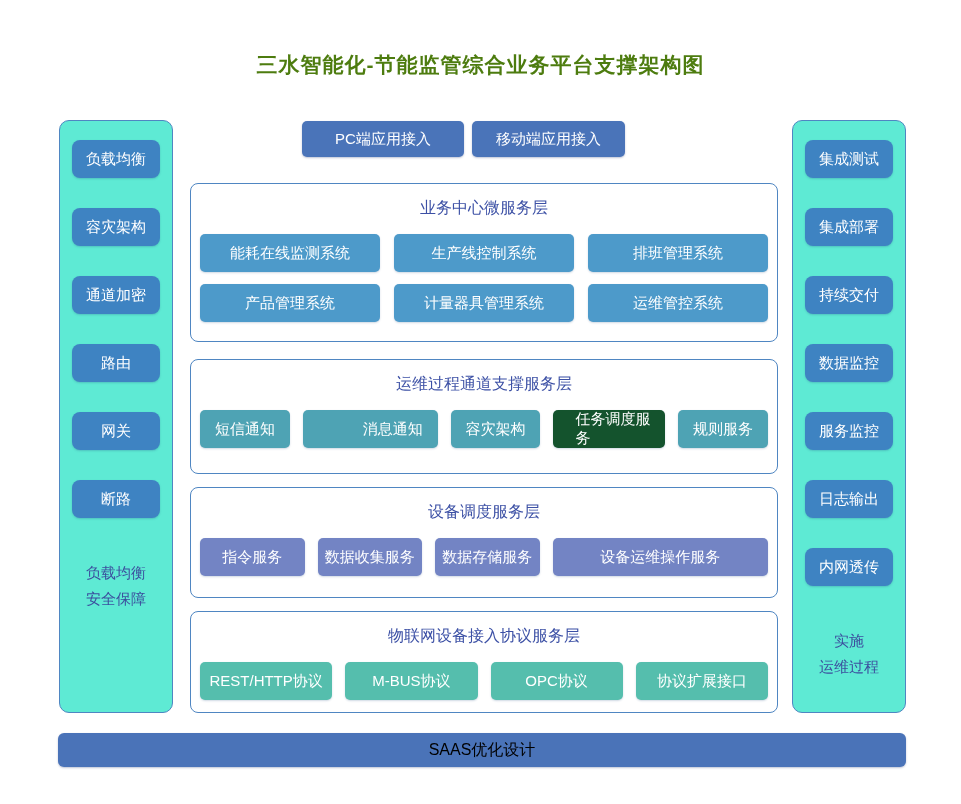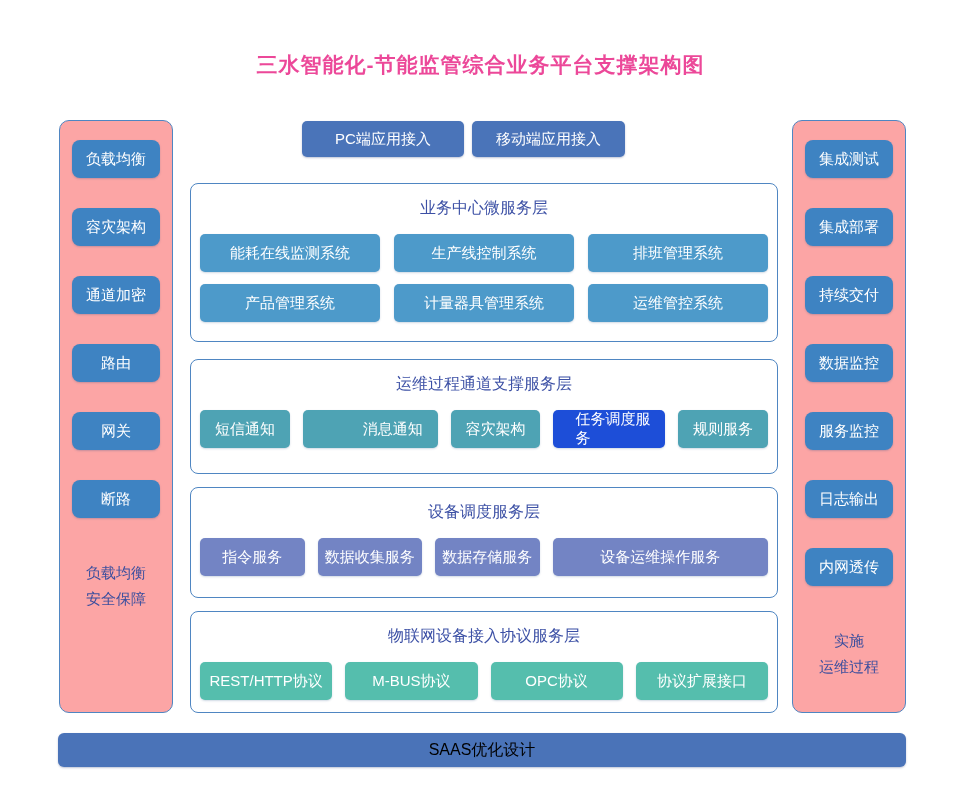--- a/index.html
+++ b/index.html
@@ -1,23 +1,23 @@
 <!DOCTYPE html>
 <html><head>
 <meta charset="utf-8">
 <style>
   html,body { margin:0; padding:0; background:#ffffff; }
   body { font-family:"Liberation Sans","DejaVu Sans",sans-serif; }
   .page { position:relative; width:961px; height:804px; background:#ffffff; overflow:hidden; }
 
   .title { position:absolute; top:51px; left:0; width:961px; text-align:center;
-           font-size:21px; font-weight:bold; color:#ec4899; letter-spacing:1px; }
+           font-size:21px; font-weight:bold; color:#4d7c0f; letter-spacing:1px; }
 
   .panel { position:absolute; top:120px; width:114px; height:593px; box-sizing:border-box;
-           border:1.5px solid #4f86c2; border-radius:10px; background:#fca5a5; }
+           border:1.5px solid #4f86c2; border-radius:10px; background:#5eead4; }
   .panel.left  { left:59px; }
   .panel.right { left:792px; }
   .side-items { display:flex; flex-direction:column; align-items:center; gap:30px; padding-top:19px; }
   .side-items > div { width:88px; height:38px; border-radius:8px; color:#ffffff; font-size:15px;
            display:flex; align-items:center; justify-content:center; box-shadow:0 1px 2px rgba(40,80,130,.25); }
   .caption { margin-top:42px; text-align:center; color:#3c4f9e; font-size:15px; line-height:26px; }
 
   .top-buttons { position:absolute; left:302px; top:121px; display:flex; gap:8px; }
   .top-buttons > div { height:36px; border-radius:5px; color:#ffffff; font-size:15px;
            display:flex; align-items:center; justify-content:center; box-shadow:0 1px 2px rgba(40,60,120,.3); }
@@ -98,21 +98,21 @@
         <div style="background: rgb(77, 154, 202);">运维管控系统</div>
       </div>
   </div>
 
   <div class="section sec2">
     <div class="sec-header">运维过程通道支撑服务层</div>
     <div class="sec-items">
         <div style="background: rgb(78, 163, 180);">短信通知</div>
         <div style="background: rgb(78, 163, 180); padding-left: 45px;">消息通知</div>
         <div style="background: rgb(78, 163, 180);">容灾架构</div>
-        <div style="background: #1d4ed8; padding-left: 22px;">任务调度服务</div>
+        <div style="background: #14532d; padding-left: 22px;">任务调度服务</div>
         <div style="background: rgb(78, 163, 180);">规则服务</div>
       </div>
   </div>
 
   <div class="section sec3">
     <div class="sec-header">设备调度服务层</div>
     <div class="sec-items">
         <div style="background: rgb(115, 132, 196);">指令服务</div>
         <div style="background: rgb(115, 132, 196);">数据收集服务</div>
         <div style="background: rgb(115, 132, 196);">数据存储服务</div>

